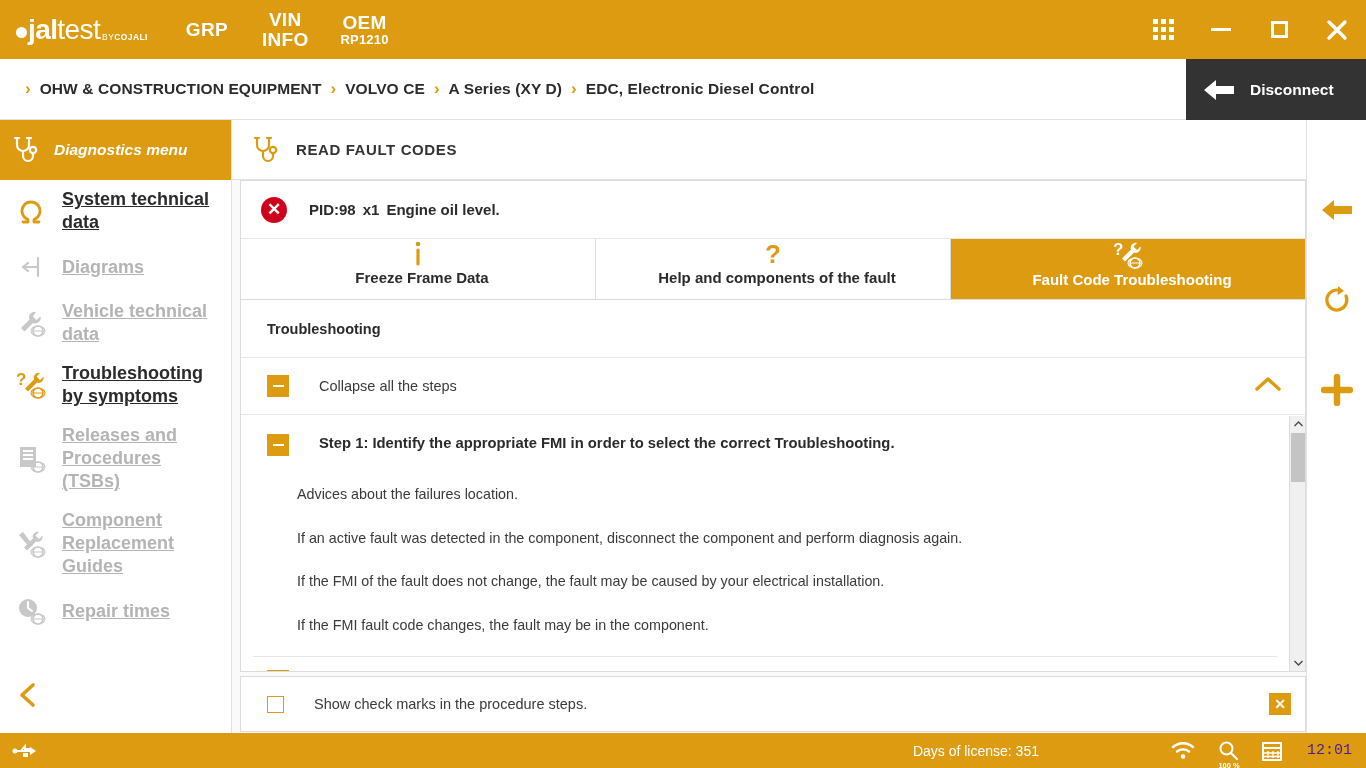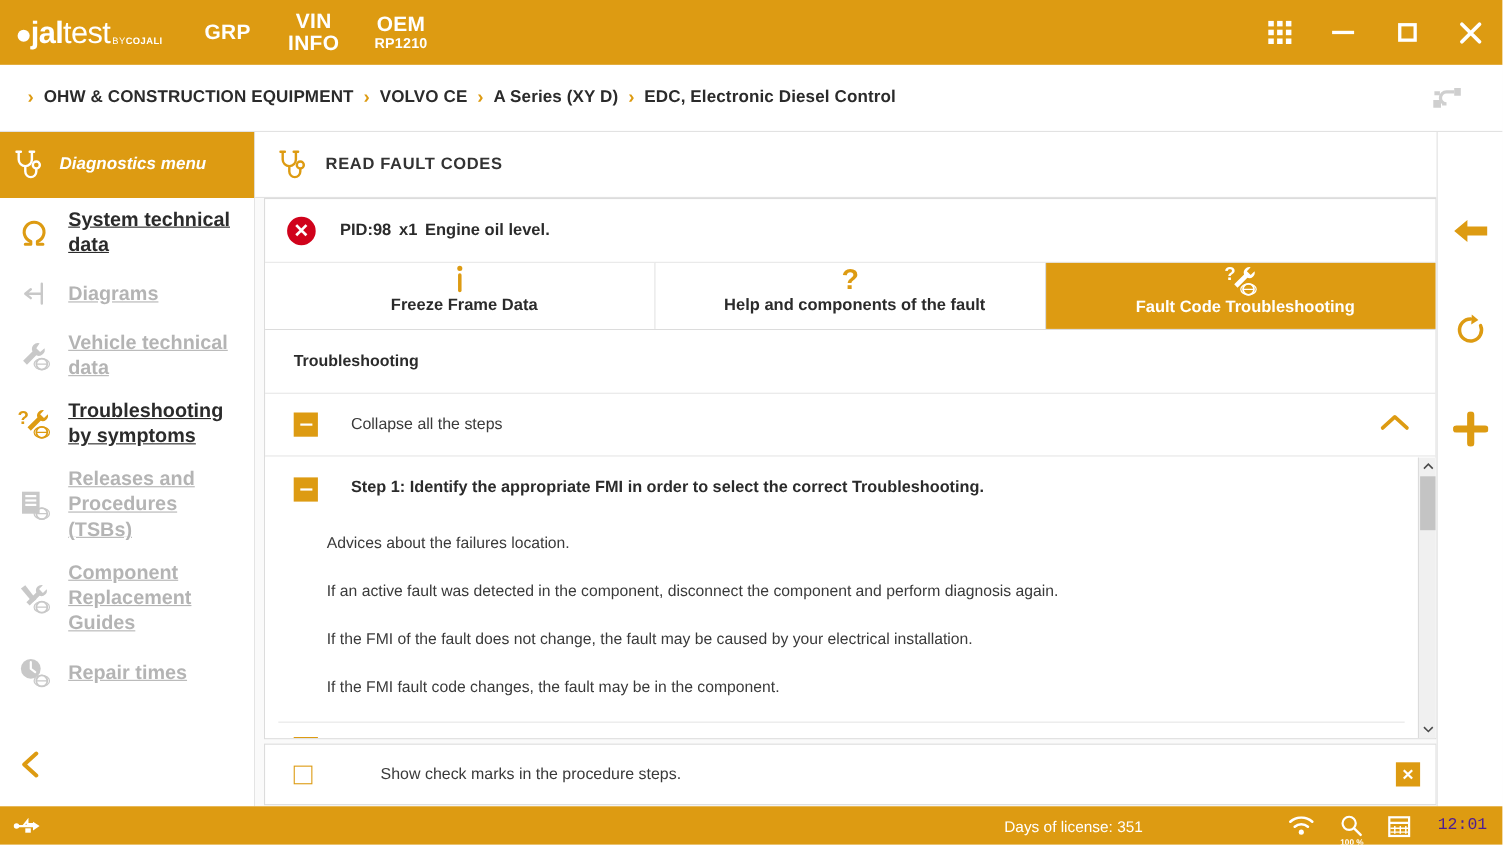--- a/index.html
+++ b/index.html
@@ -221,21 +221,21 @@
   .vscroll .up { position: absolute; top: 0; width: 16px; }
   .vscroll .down { position: absolute; bottom: 0; width: 16px; }
   .vscroll .thumb {
     position: absolute; top: 17px; left: 1px; width: 14px; height: 49px;
     background: #c4c4c4; cursor: default;
   }
 
   .bottom-bar {
     position: absolute; left: 8px; top: 556px; width: 1066px; height: 56px;
     background: #ffffff; border: 1px solid #dcdcdc;
-    display: flex; align-items: center; padding: 0 14px 0 26px; gap: 32px;
+    display: flex; align-items: center; padding: 0 14px 0 26px;
   }
   .chkbox {
     width: 17px; height: 17px; border: 1.6px solid #dd9b12; background: #ffffff;
     cursor: default;
   }
   .bottom-bar .lbl { margin-left: 30px; font-size: 14.5px; color: #3a3a3a; }
   .close-sq {
     margin-left: auto; width: 22px; height: 22px; background: #dd9b12;
     display: flex; align-items: center; justify-content: center;
     color: #ffffff; font-size: 14px; font-weight: 700; line-height: 1;
@@ -344,20 +344,26 @@
     <div class="conn-icon">
       <svg width="40" height="28" viewBox="0 0 40 28">
         <path d="M27 5 h6 v7 h-6z" fill="#cfcfcf"></path>
         <path d="M27 8.5 H20 a5.5 5.5 0 0 0 0 11 H16" stroke="#cfcfcf" stroke-width="3" fill="none"></path>
         <path d="M8 16 h7 v7 h-7z" fill="#cfcfcf"></path>
         <path d="M9 8 h5 v3.5 h-5z" fill="#cfcfcf"></path>
       </svg>
     </div>
   </div>
 
+  <div class="disconnect">
+    <svg class="arrow" width="34" height="26" viewBox="0 0 34 26">
+      <path d="M2 13 L14 3 L14 9 L32 9 L32 17 L14 17 L14 23 Z" fill="#ffffff"></path>
+    </svg>
+    <span class="dtext">Disconnect</span>
+  </div>
 
   <div class="sidebar">
     <div class="side-header">
       <svg width="28" height="30" viewBox="0 0 28 30">
         <path d="M5 3 v7 a6 6 0 0 0 12 0 V3" stroke="#ffffff" stroke-width="2.2" fill="none"></path>
         <path d="M3 3 h4 M15 3 h4" stroke="#ffffff" stroke-width="2.2" stroke-linecap="round"></path>
         <path d="M11 16 v5 a5 5 0 0 0 10 0 v-3" stroke="#ffffff" stroke-width="2.2" fill="none"></path>
         <circle cx="21" cy="15" r="3.2" stroke="#ffffff" stroke-width="2.2" fill="none"></circle>
       </svg>
       <span class="label">Diagnostics menu</span>

